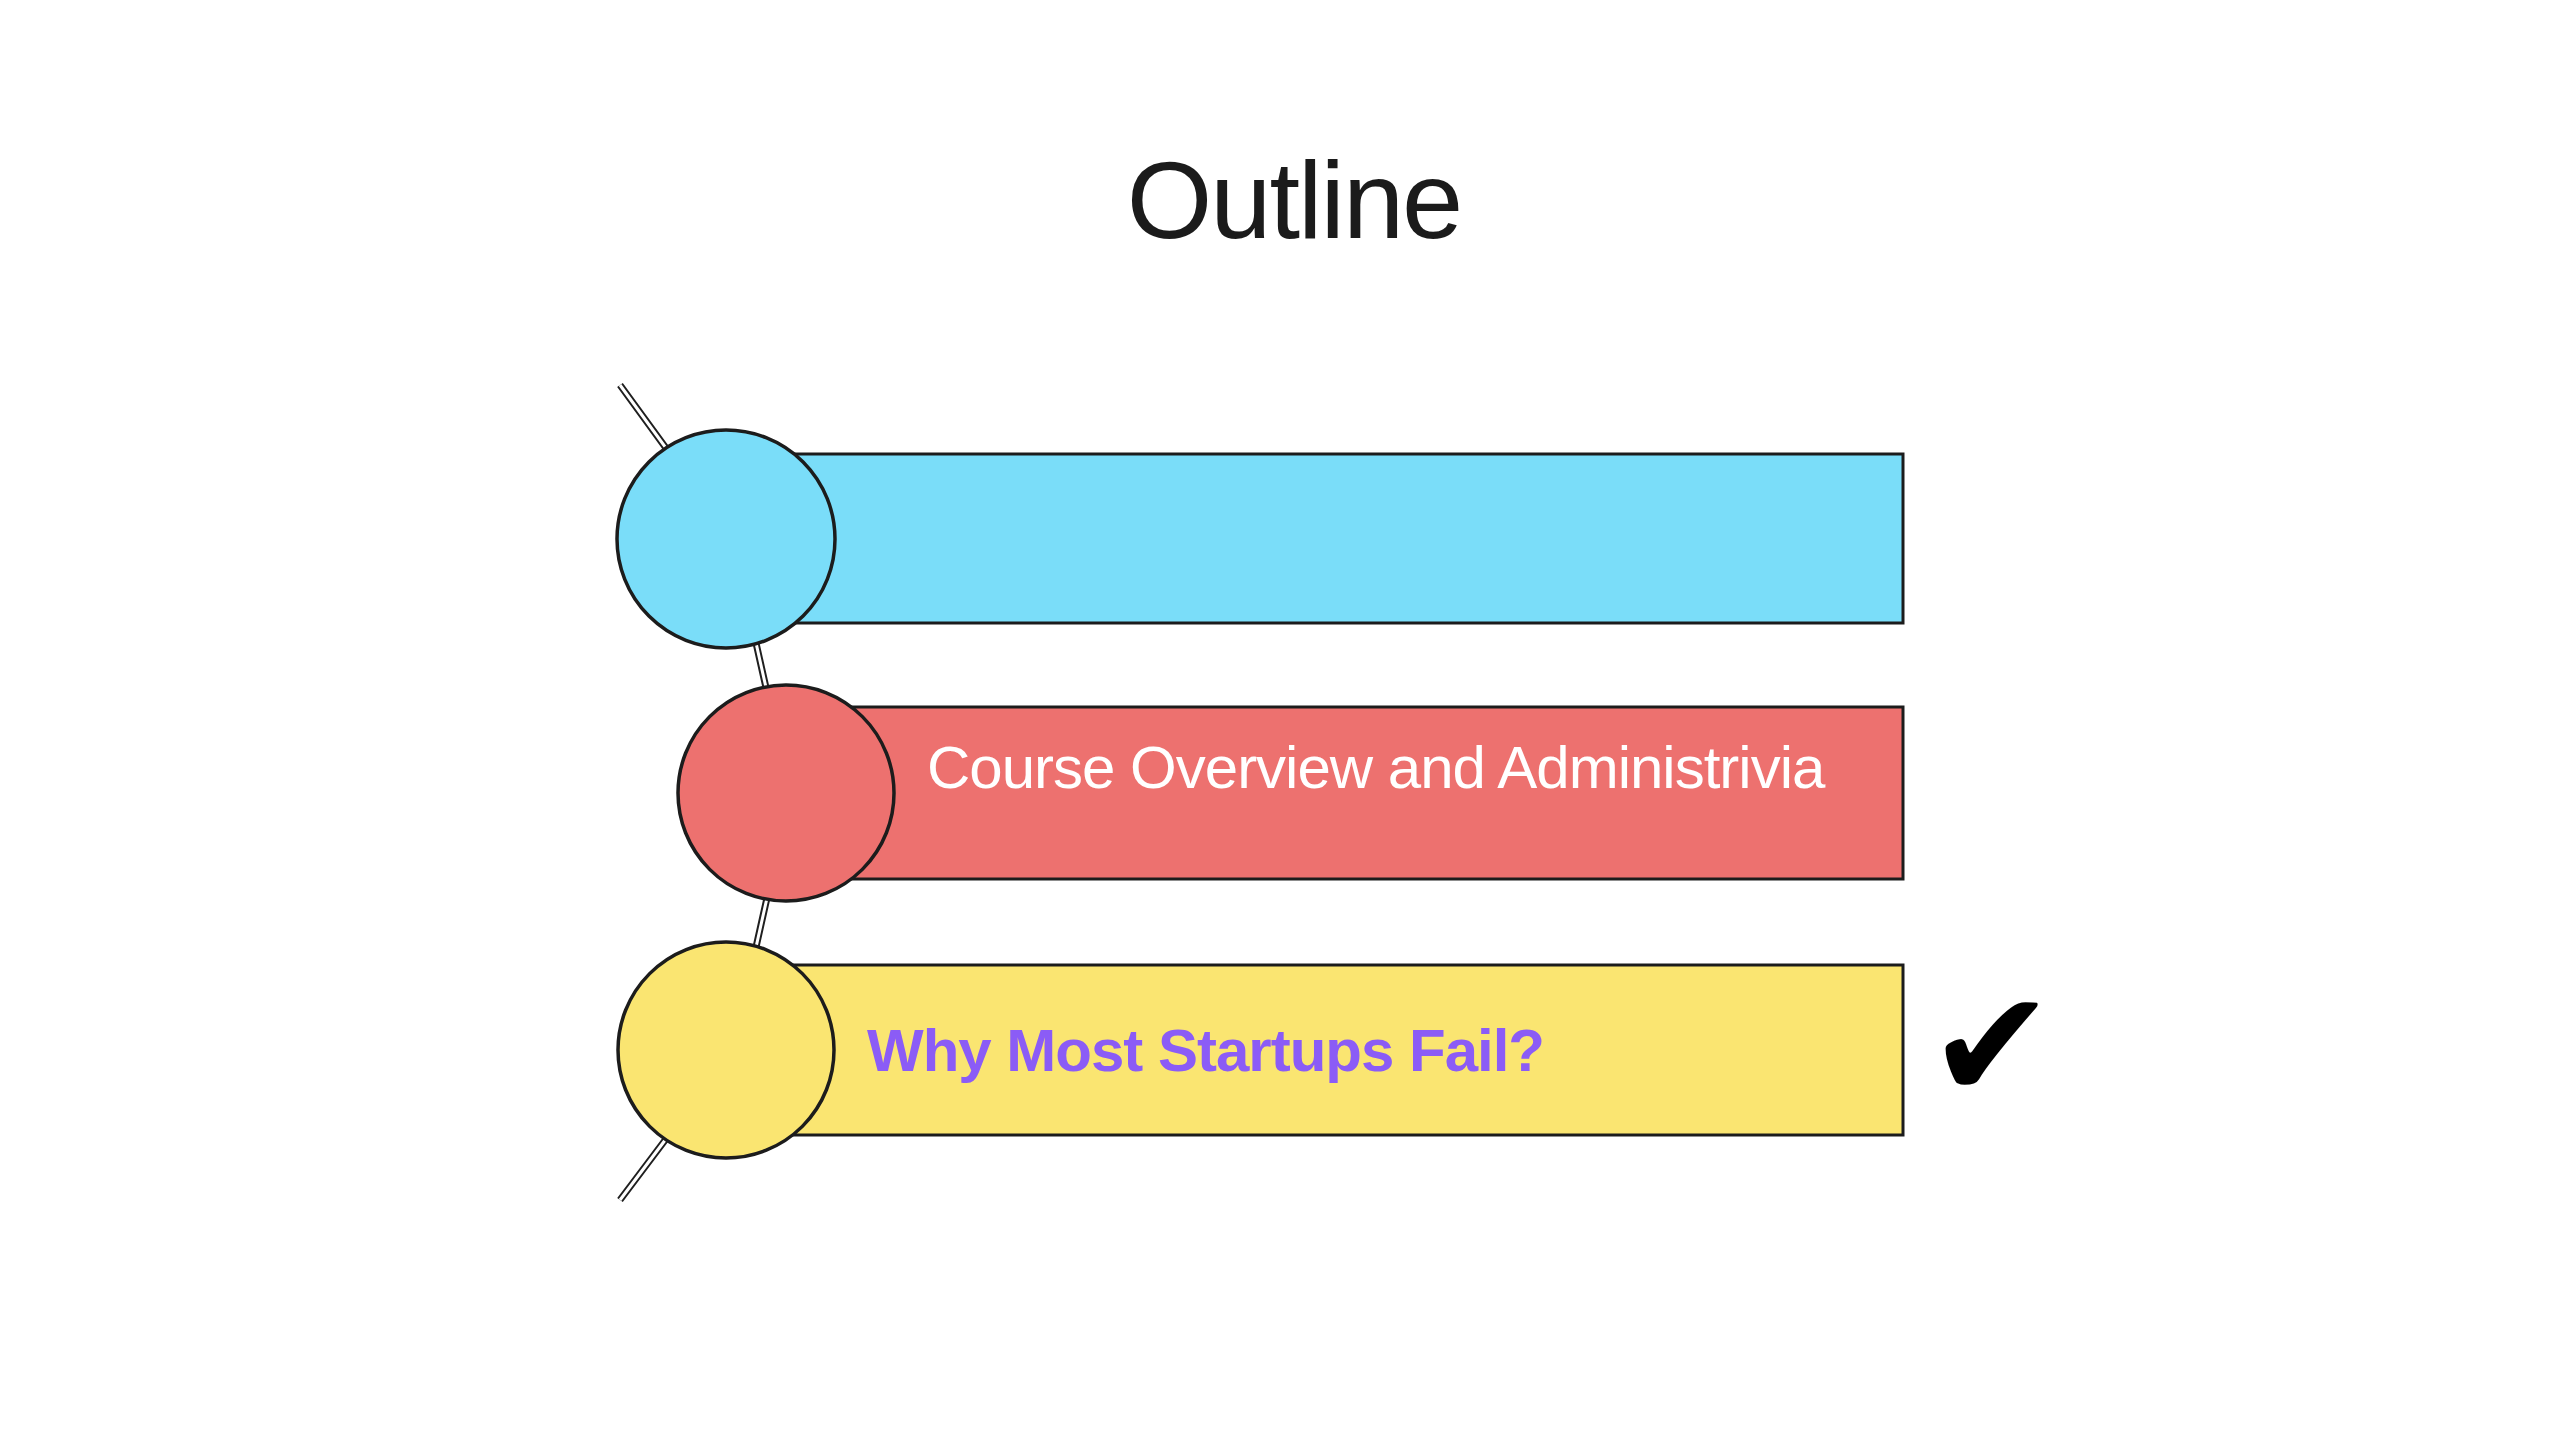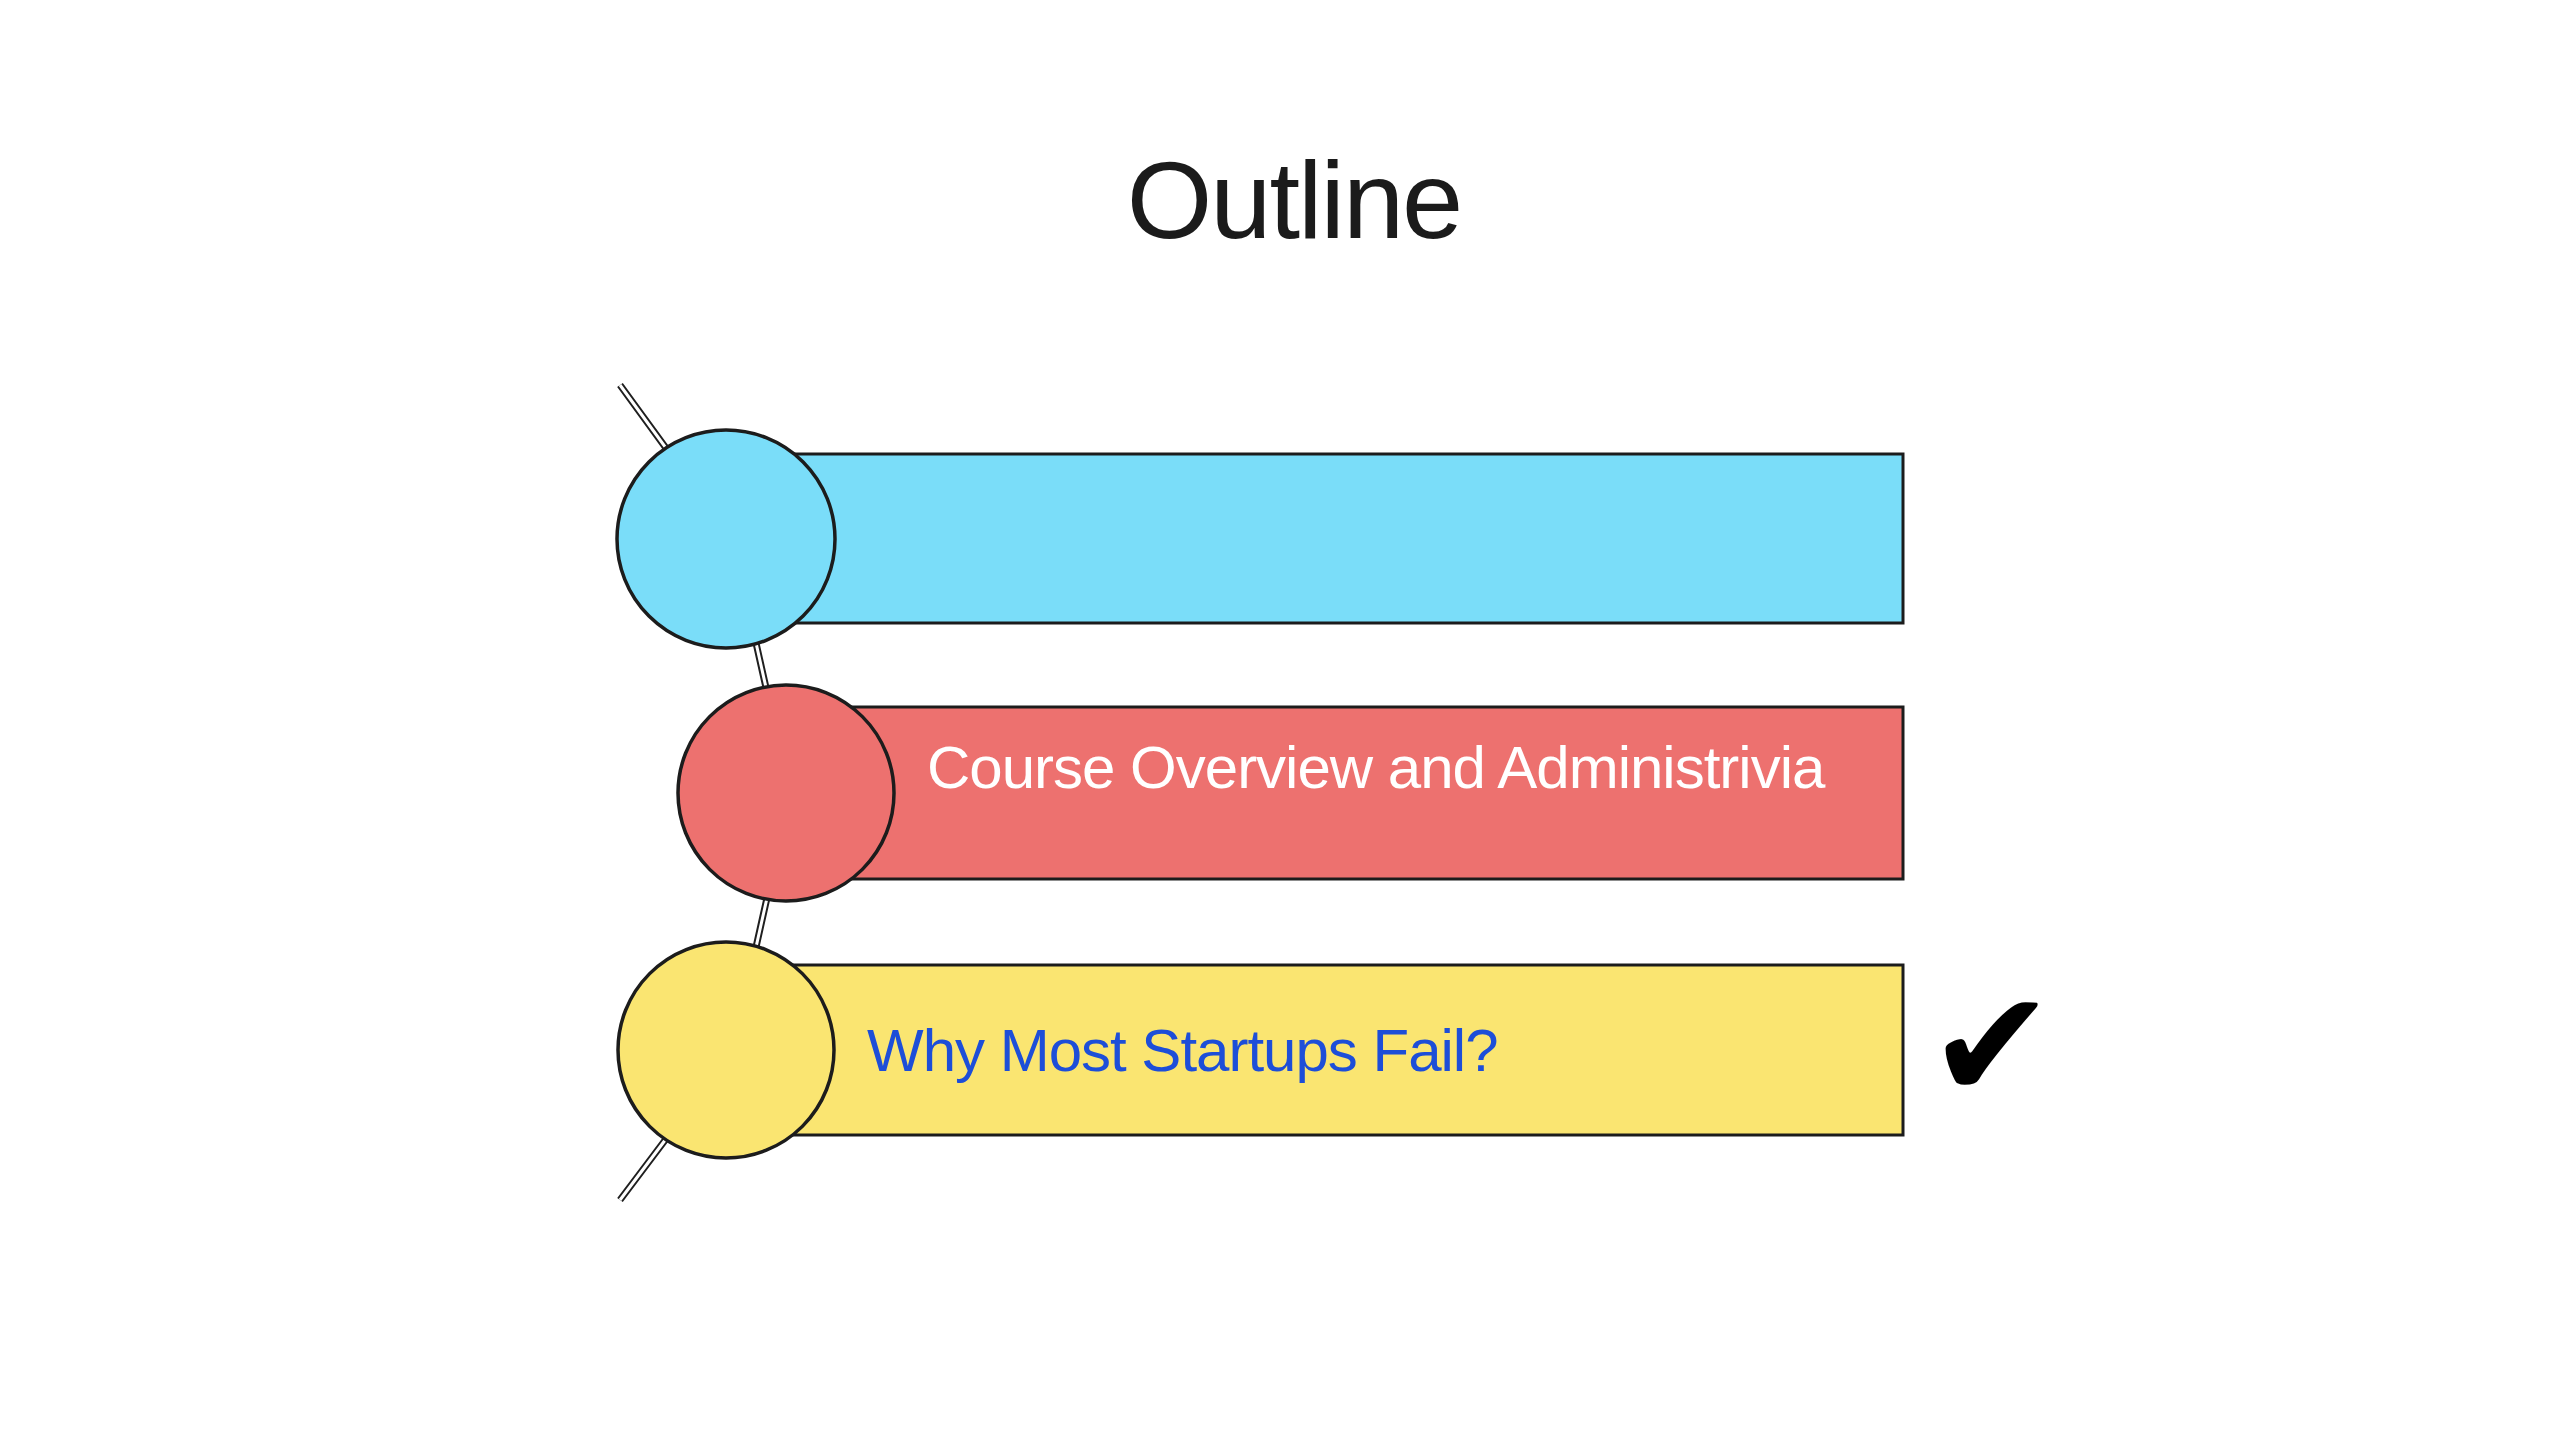--- a/index.html
+++ b/index.html
@@ -98,17 +98,17 @@
 
     <g>
       <rect x="733" y="965" width="1170" height="170" fill="#fae571"></rect>
       <circle cx="726" cy="1050" r="108" fill="#fae571"></circle>
     </g>
   </svg>
 
 
   <div class="bar-label bar-label-2" style="color: rgb(255, 255, 255);">Course Overview and Administrivia</div>
 
-  <div class="bar-label bar-label-3" style="color: #1d4ed8;">Why Most Startups Fail?</div>
+  <div class="bar-label bar-label-3" style="color: #8b5cf6; font-weight: bold;">Why Most Startups Fail?</div>
 
   <div class="check-mark" style="color: rgb(0, 0, 0);">✔</div>
 
 </div>
 
 </body></html>

